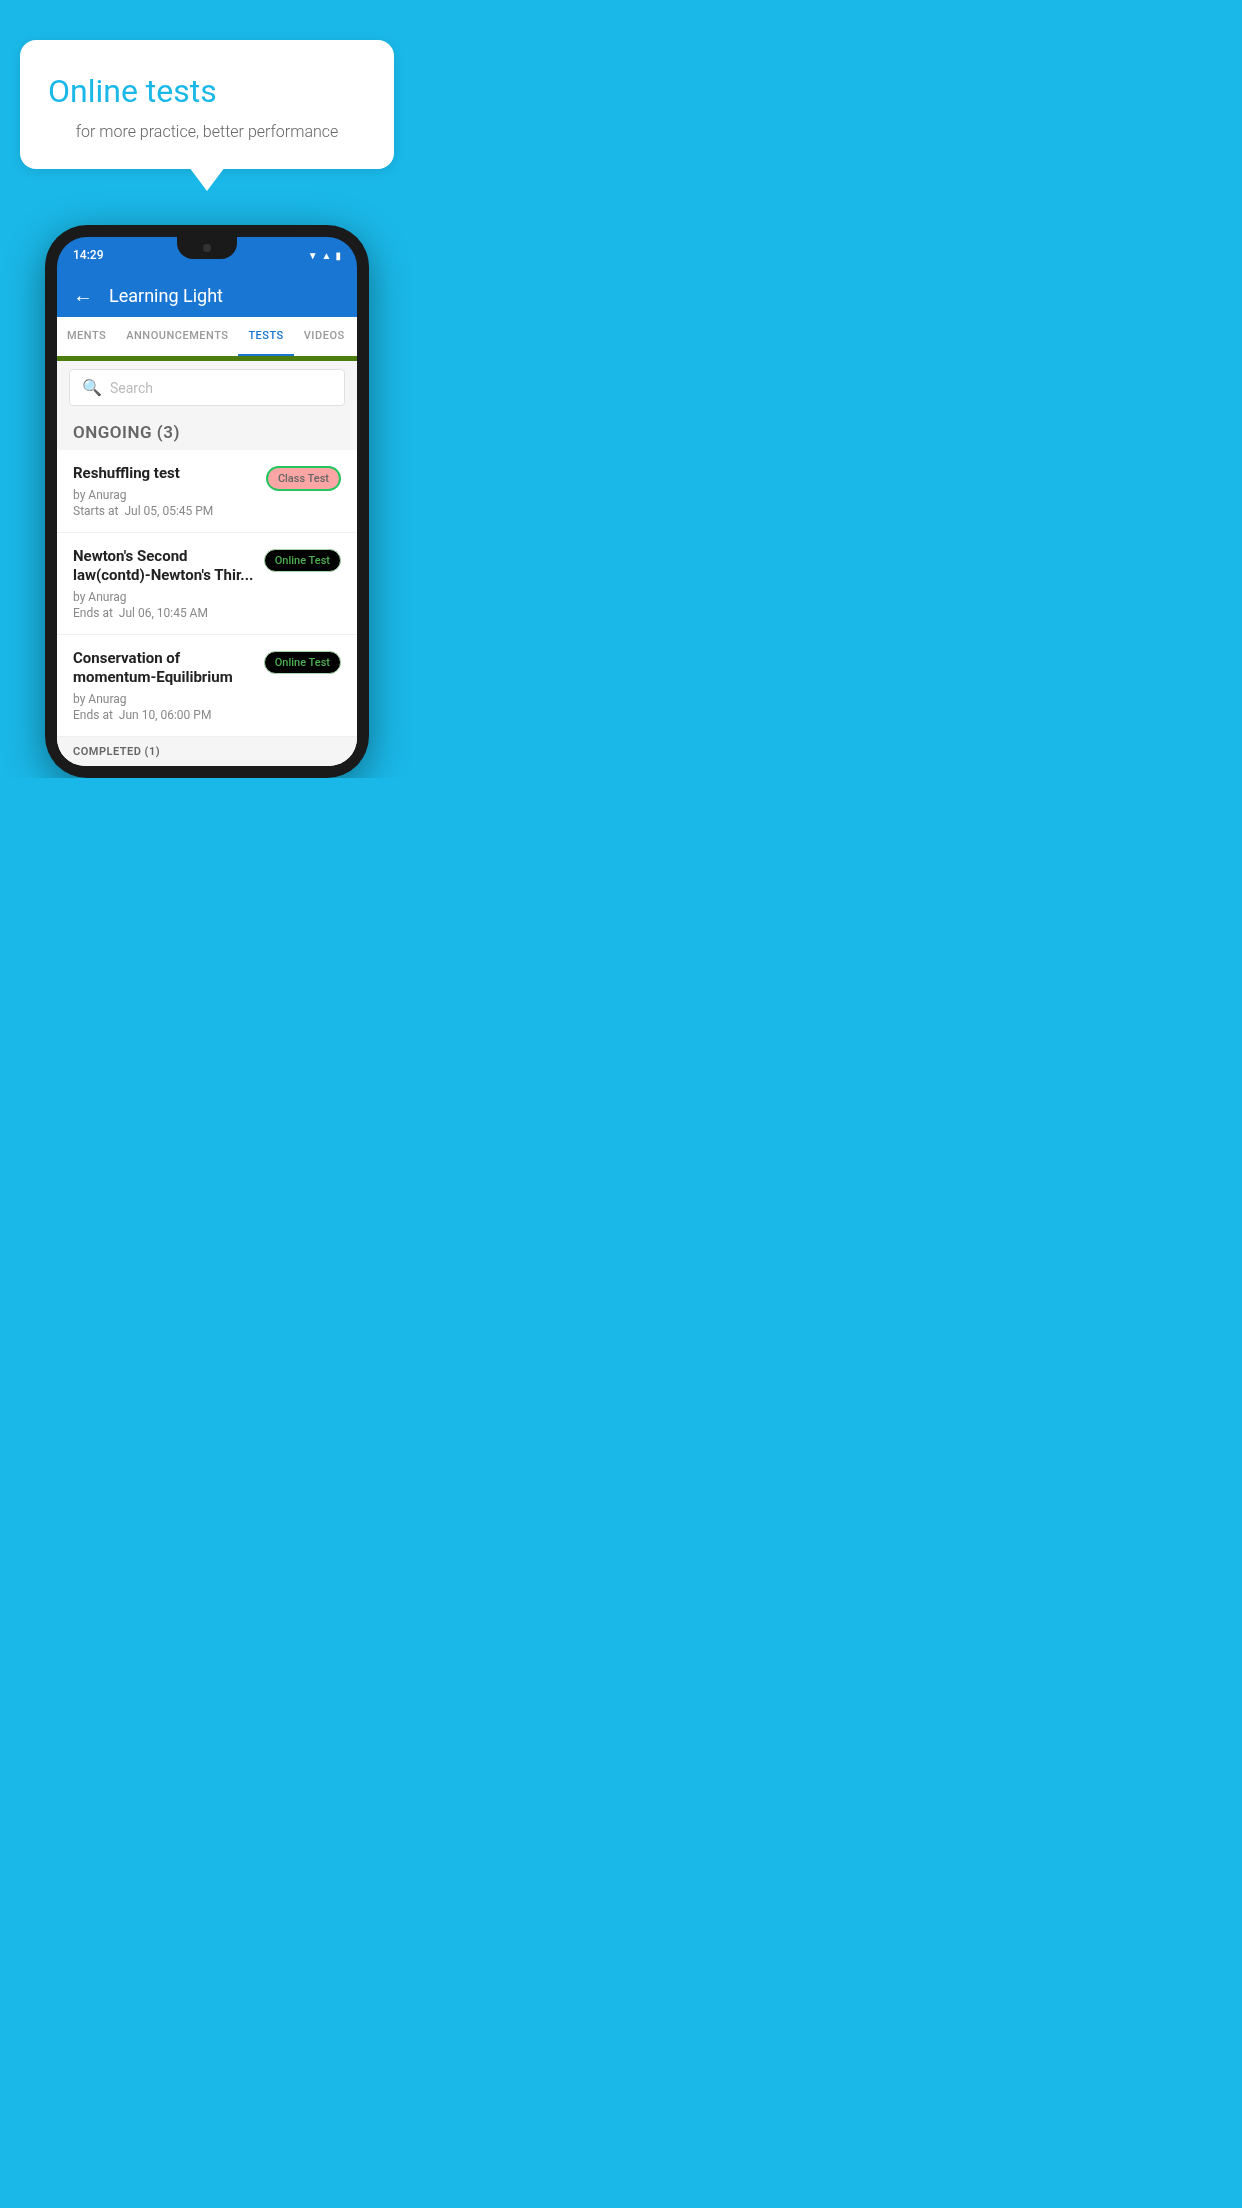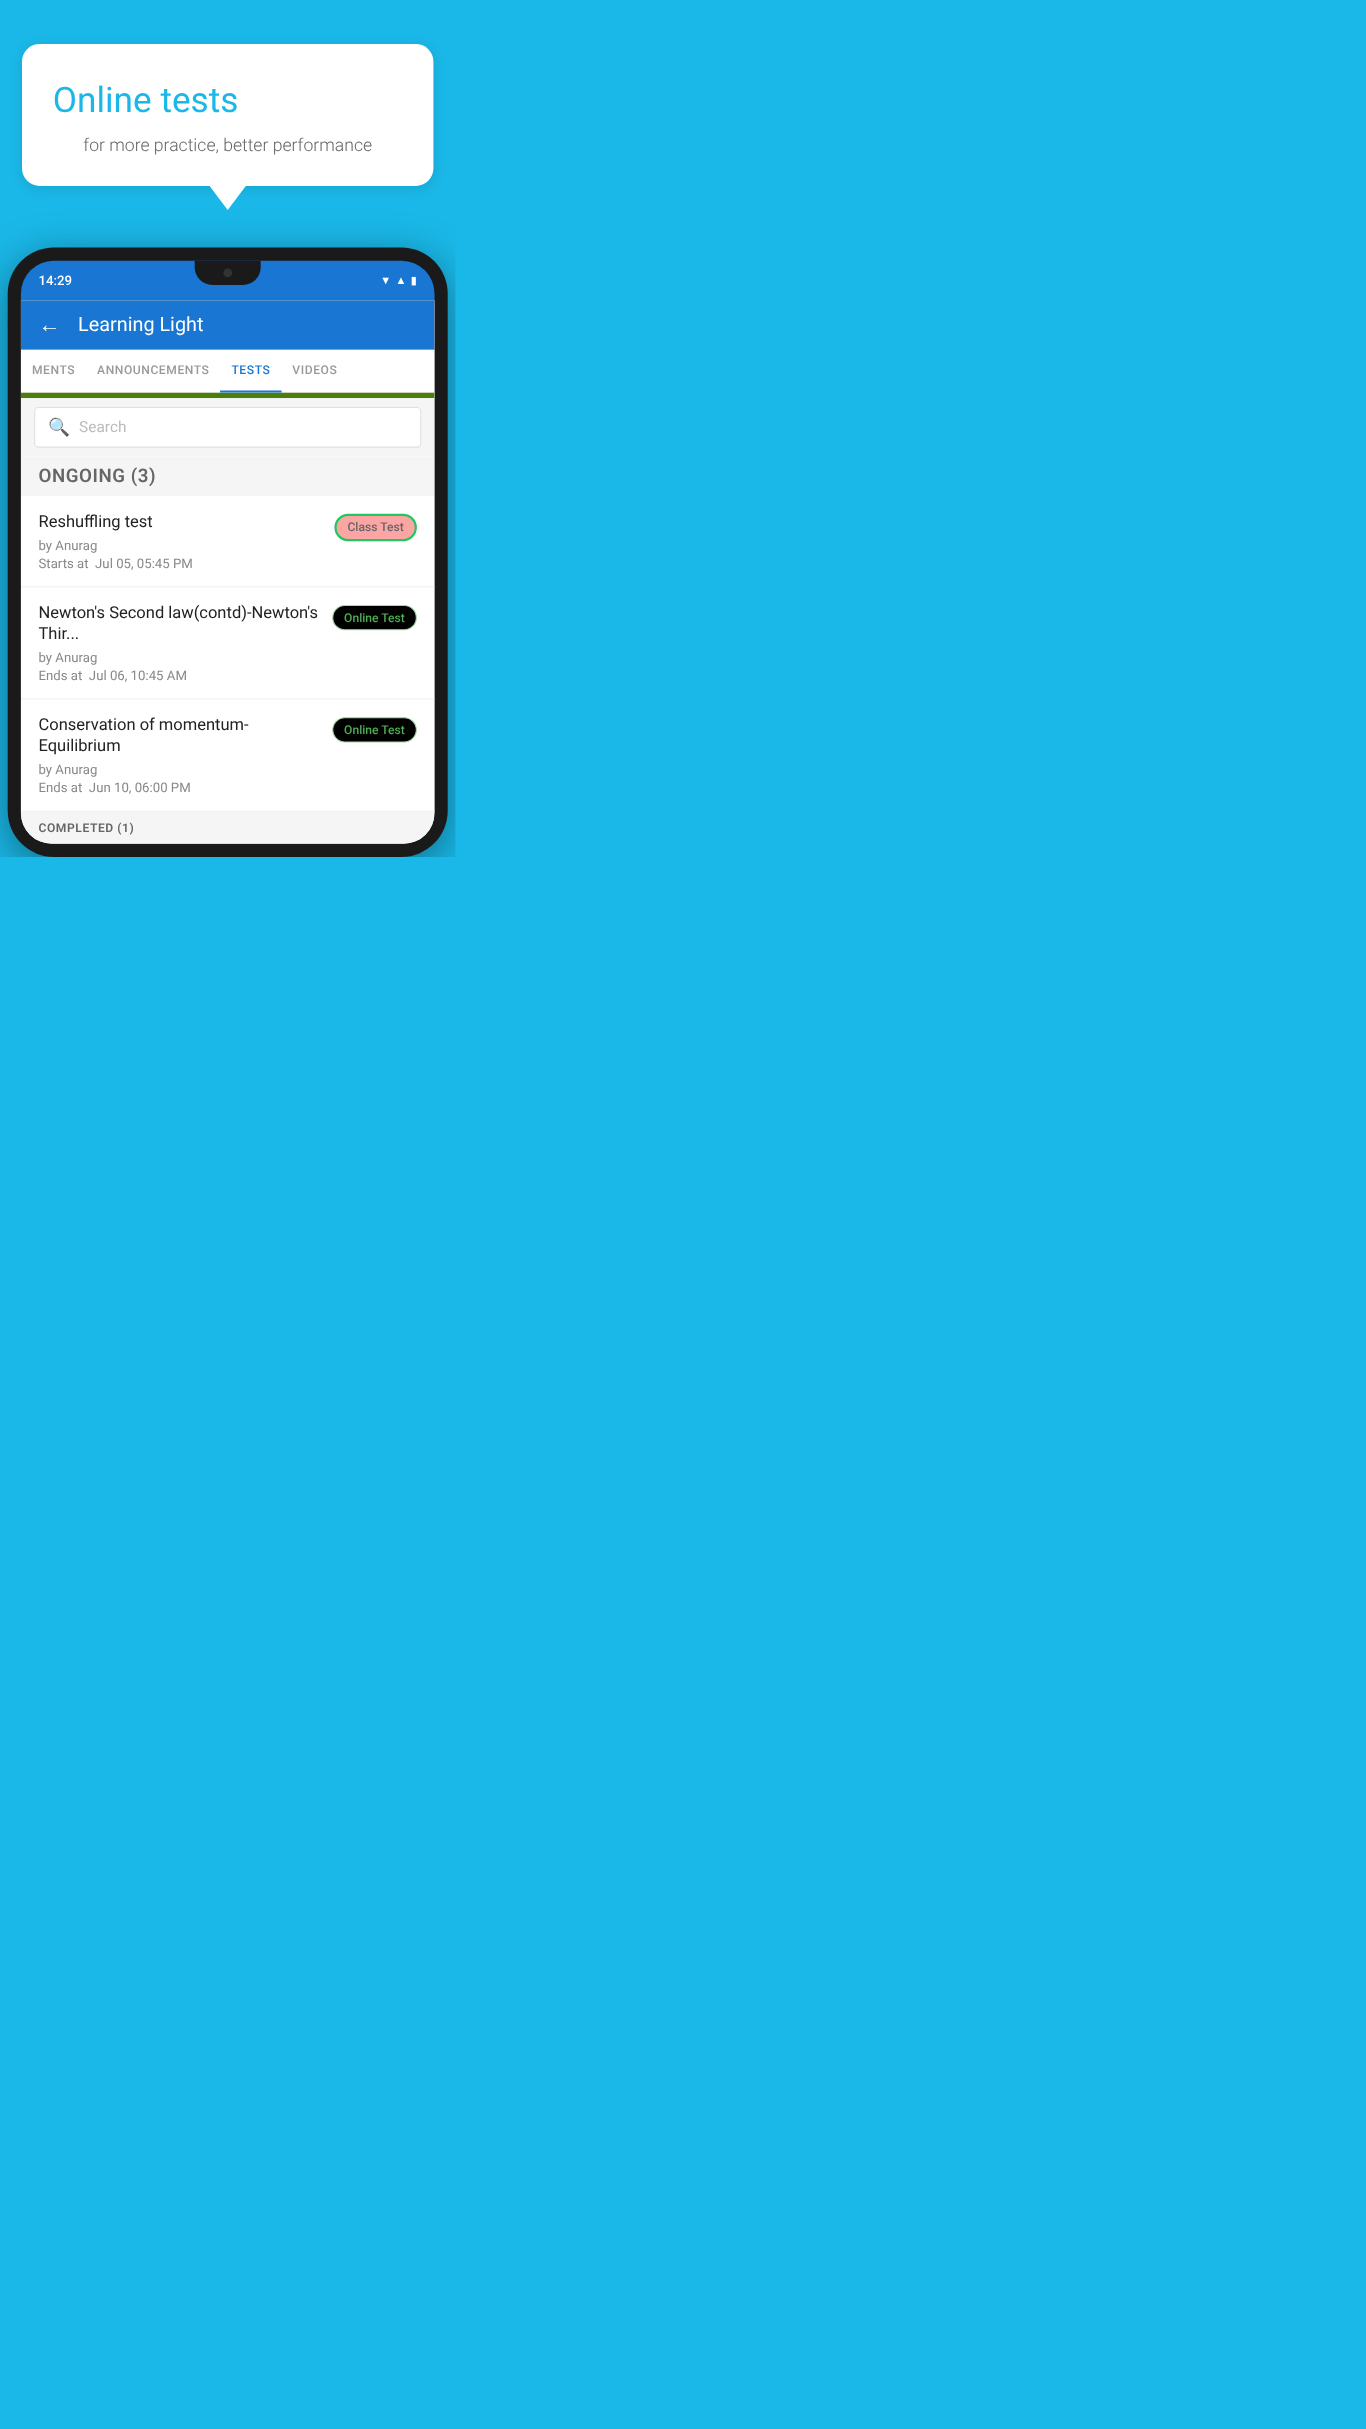--- a/index.html
+++ b/index.html
@@ -54,21 +54,21 @@
     .bubble-subtitle {
       color: #666;
       font-size: 16px;
       text-align: center;
       font-weight: 300;
     }
 
     
     .phone-wrapper {
       margin-top: 46px;
-      width: 400px;
+      width: 324px;
       position: relative;
     }
 
     .phone-outer {
       background: #1a1a1a;
       border-radius: 42px;
       padding: 12px;
       position: relative;
       box-shadow: 0 10px 40px rgba(0,0,0,0.4);
     }
@@ -226,21 +226,21 @@
       align-items: flex-start;
     }
 
     .test-info {
       flex: 1;
       margin-right: 10px;
     }
 
     .test-name {
       font-size: 15px;
-      font-weight: 400;
+      font-weight: 700;
       color: #222;
       margin-bottom: 4px;
       line-height: 1.3;
     }
 
     .test-author {
       font-size: 12px;
       color: #888;
       margin-bottom: 2px;
     }

